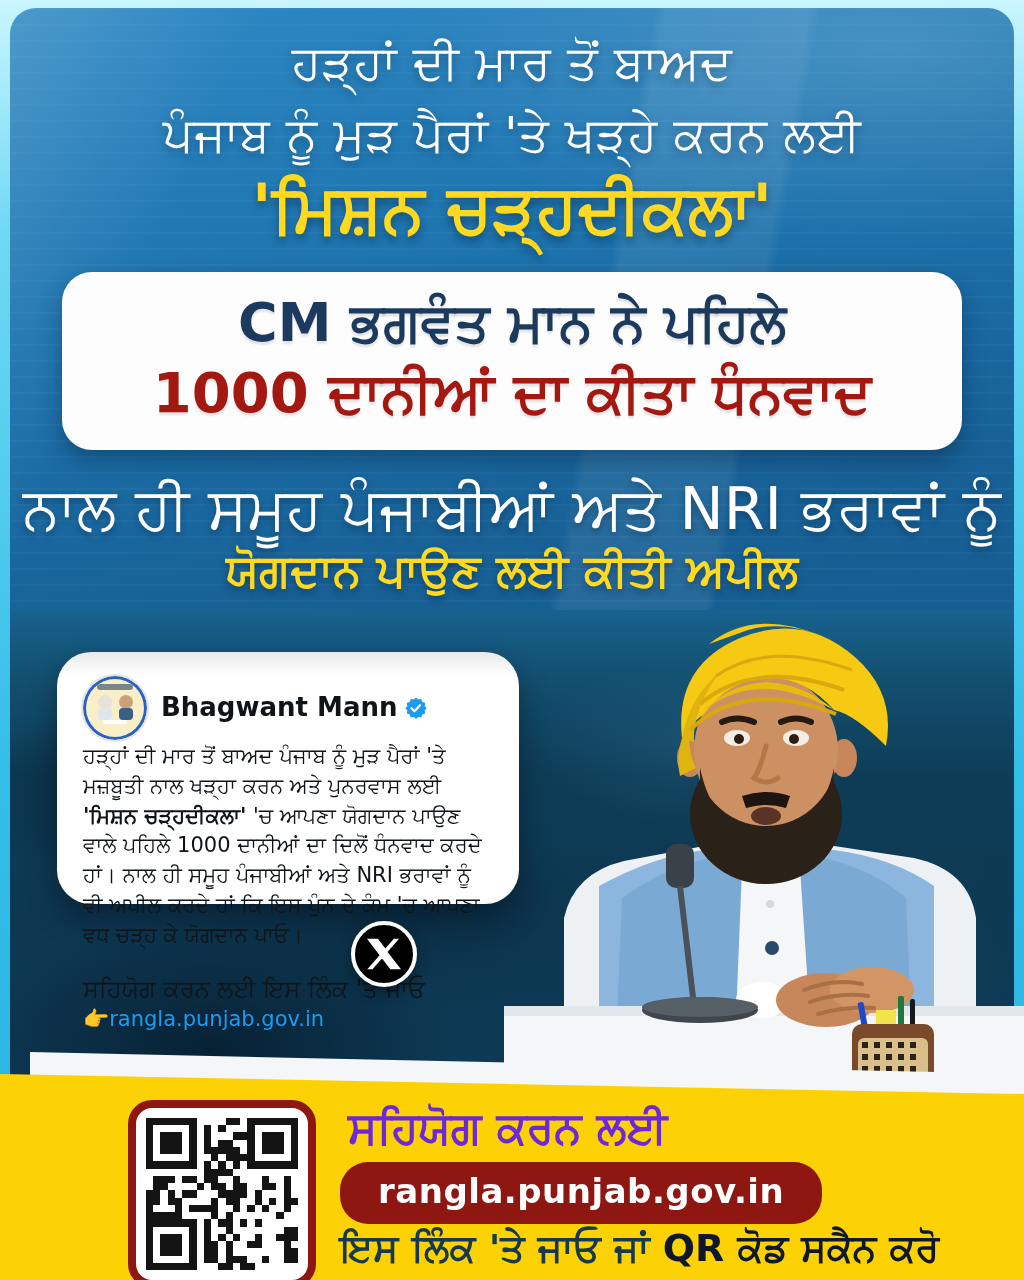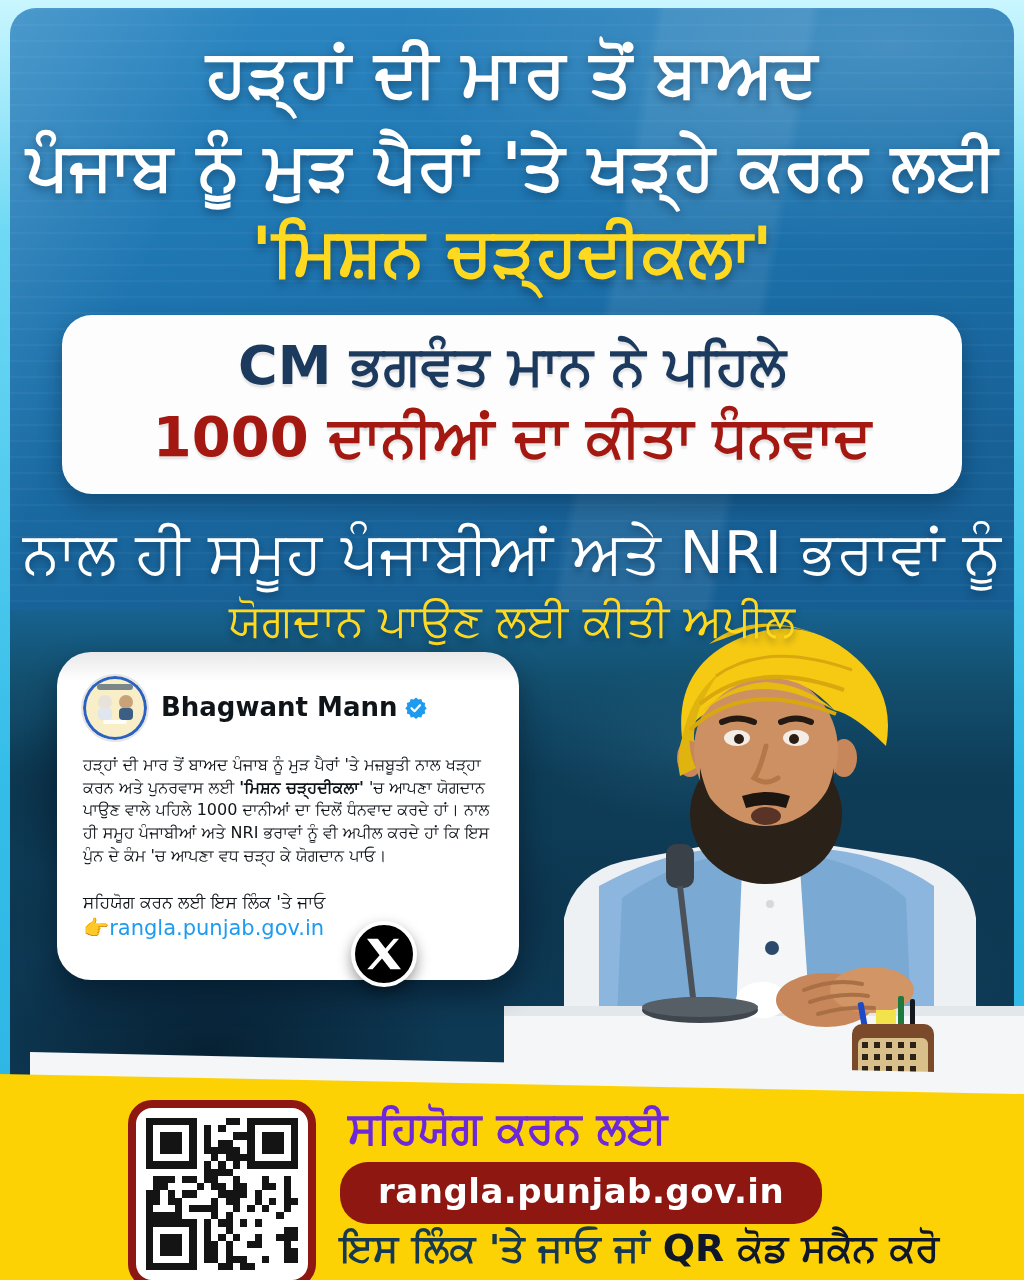--- a/index.html
+++ b/index.html
@@ -18,66 +18,66 @@
       linear-gradient(115deg, rgba(255,255,255,.14) 0%, transparent 20%),
       linear-gradient(100deg, transparent 58%, rgba(255,255,255,.07) 59%, rgba(255,255,255,.07) 72%, transparent 73%),
       linear-gradient(168deg,#2e89c4 0%,#1d74af 40%,#176197 78%,#155d92 100%);
   }
   .top-panel::after{
     content:""; position:absolute; inset:0; border-radius:inherit;
     background:repeating-linear-gradient(180deg, rgba(255,255,255,.035) 0 2px, transparent 2px 16px);
     pointer-events:none;
   }
   .top-content{ position:relative; z-index:2; text-align:center; padding-top:26px; }
-  .hl{ color:#fff; font-weight:700; font-size:66px; line-height:1.2; letter-spacing:.5px;
+  .hl{ color:#fff; font-weight:400; font-size:48px; line-height:1.2; letter-spacing:.5px;
        text-shadow:0 4px 8px rgba(0,20,40,.35); }
   .hl2{ margin-top:14px; }
   .hl-accent{ color:#ffd91f; font-weight:800; font-size:67px; line-height:1.15; margin-top:8px;
        text-shadow:0 5px 9px rgba(0,20,40,.4); }
   .highlight-box{
     width:900px; margin:24px auto 0; background:#fdfdfd; border-radius:30px;
     padding:16px 17px 22px; box-shadow:0 10px 22px rgba(0,25,50,.35);
   }
   .box-line1{ color:#1c3a5e; font-weight:800; font-size:54px; line-height:1.3;
        text-shadow:0 3px 2px rgba(0,0,0,.10); }
   .box-line2{ color:#a31810; font-weight:800; font-size:56px; line-height:1.25;
        text-shadow:0 3px 2px rgba(0,0,0,.10);text-align:center; }
   .appeal1{ color:#fff; font-weight:400; font-size:59px; margin-top:24px;
        text-shadow:0 4px 7px rgba(0,20,40,.35); }
-  .appeal2{ color:#ffd91f; font-weight:400; font-size:45px; margin-top:6px;
+  .appeal2{ color:#ffd91f; font-weight:700; font-size:45px; 
        text-shadow:0 4px 7px rgba(0,20,40,.4); }
   
   .photo-section{
     position:absolute; left:10px; top:610px; width:1004px; height:480px;
     background:
       radial-gradient(240px 130px at 12% 38%, rgba(5,28,44,.55), transparent 70%),
       radial-gradient(280px 150px at 38% 62%, rgba(8,40,60,.5), transparent 72%),
       radial-gradient(220px 120px at 68% 28%, rgba(44,110,140,.3), transparent 70%),
       radial-gradient(340px 190px at 20% 92%, rgba(4,20,34,.65), transparent 72%),
       radial-gradient(260px 150px at 88% 70%, rgba(20,70,100,.35), transparent 70%),
       linear-gradient(180deg,#17628f 0%,#13506f 14%,#0e3d58 34%,#0d3751 64%,#0e3a56 100%);
   }
   .cm-photo{ position:absolute; left:494px; top:8px; width:520px; height:472px; }
   
   .tweet-card{
-    position:absolute; left:57px; top:652px; width:462px; height:328px; z-index:5;
+    position:absolute; left:57px; top:652px; width:462px; height:252px; z-index:5;
     background:linear-gradient(180deg,#e9e9e9 0%, #ffffff 9%);
     border-radius:34px; padding:24px 26px 0;
     box-shadow:0 14px 30px rgba(0,10,25,.45);
   }
   .tweet-header{ display:flex; align-items:center; gap:14px; }
   .avatar{ width:64px; height:64px; border-radius:50%; overflow:hidden; flex:0 0 64px;
     box-shadow:0 0 0 2px #e5e5e5; position:relative; background:#f6efcf; }
   .tweet-id{ line-height:1.2; }
   .tweet-name-row{ display:flex; align-items:center; gap:7px; }
   .tweet-name{ font-size:26px; font-weight:700; color:#0f1419; }
   .tweet-handle{ font-size:22px; color:#5b7083; margin-top:2px; }
-  .tweet-body{ margin-top:14px; font-size:16px; line-height:1.42; color:#0f1419; width:410px; }
+  .tweet-body{ margin-top:2px; font-size:21px; line-height:1.42; color:#0f1419; width:410px; }
   .tweet-body b{ font-weight:700; }
-  .tweet-cta{ margin-top:24px; font-size:17px; color:#0f1419; }
+  .tweet-cta{ margin-top:24px; font-size:24px; color:#0f1419; }
   .tweet-linkrow{ margin-top:4px; font-size:21px; }
   .tweet-link{ color:#1d9bf0; text-decoration:none; }
   .finger{ color:#f5c33b; }
   .x-badge{
     position:absolute; left:294px; top:269px; width:66px; height:66px; border-radius:50%;
     background:#000; border:4px solid #fff; display:flex; align-items:center; justify-content:center;
     box-shadow:0 6px 14px rgba(0,0,0,.4);
   }
   
   .white-slant{

